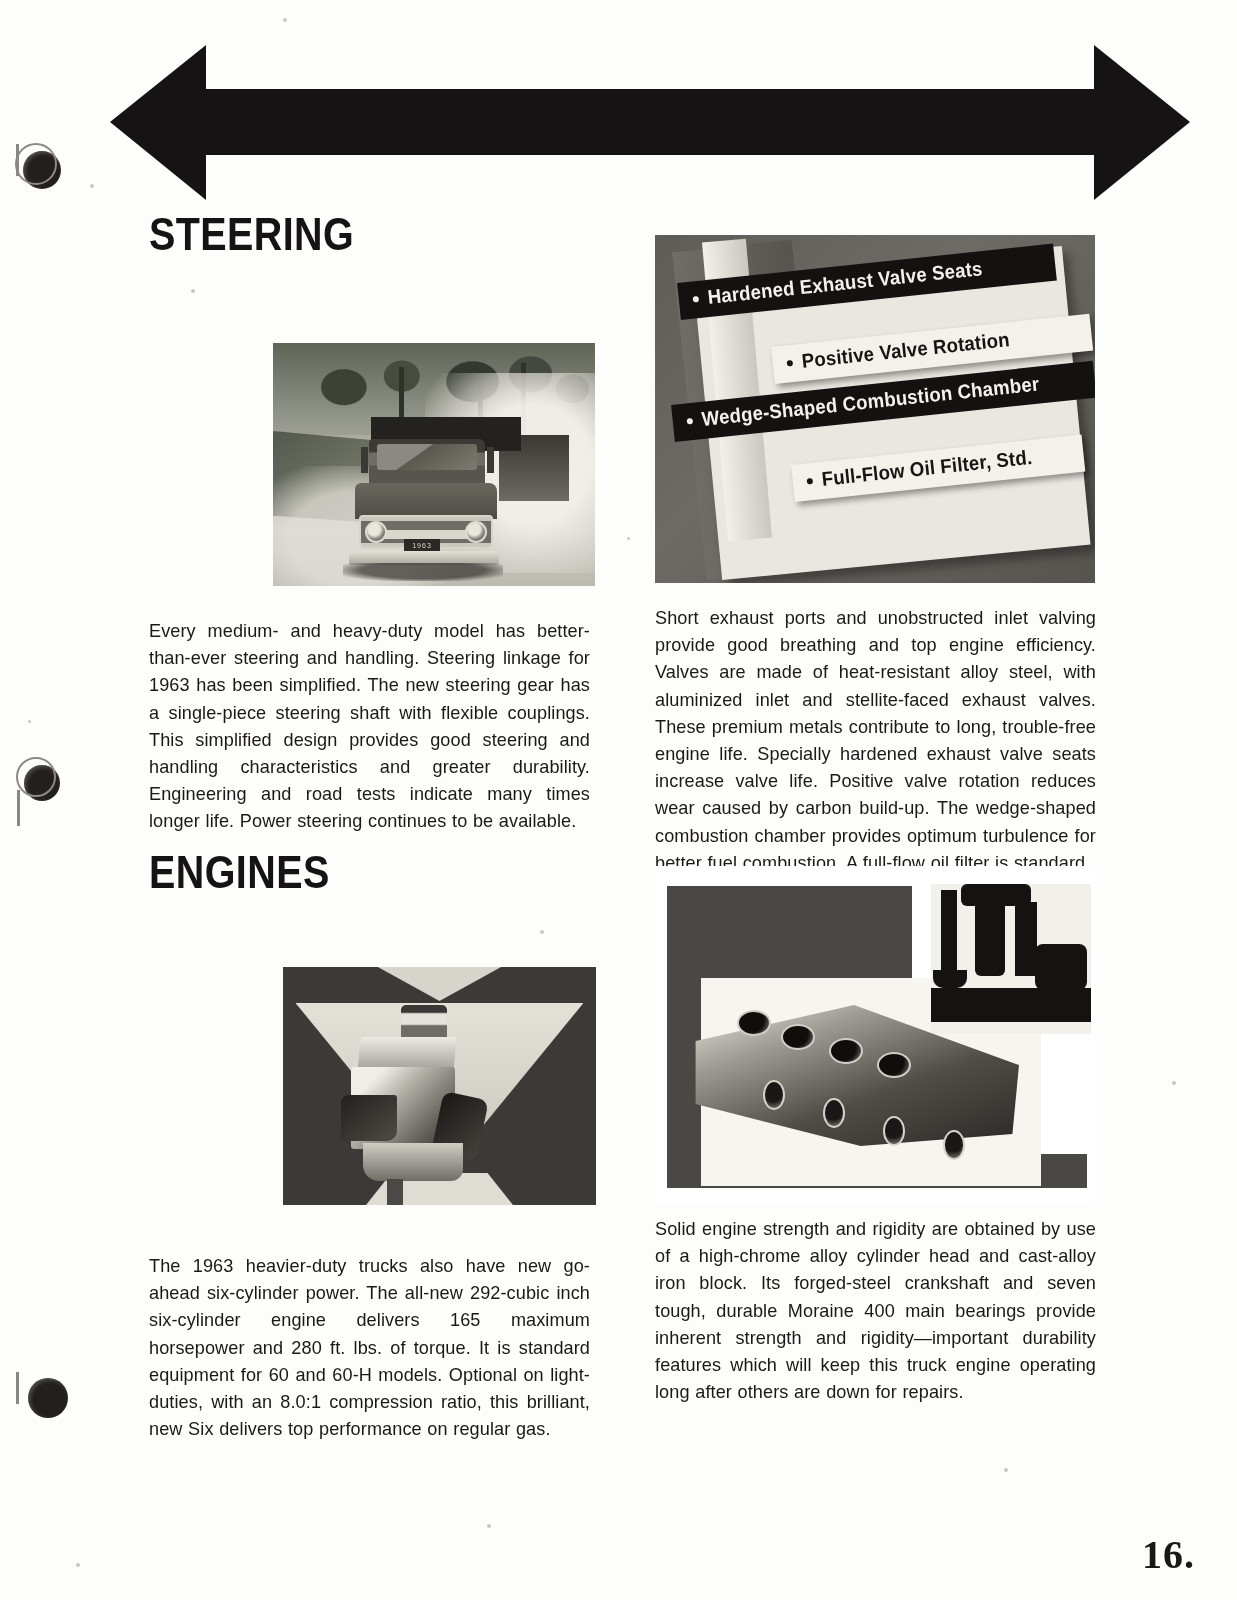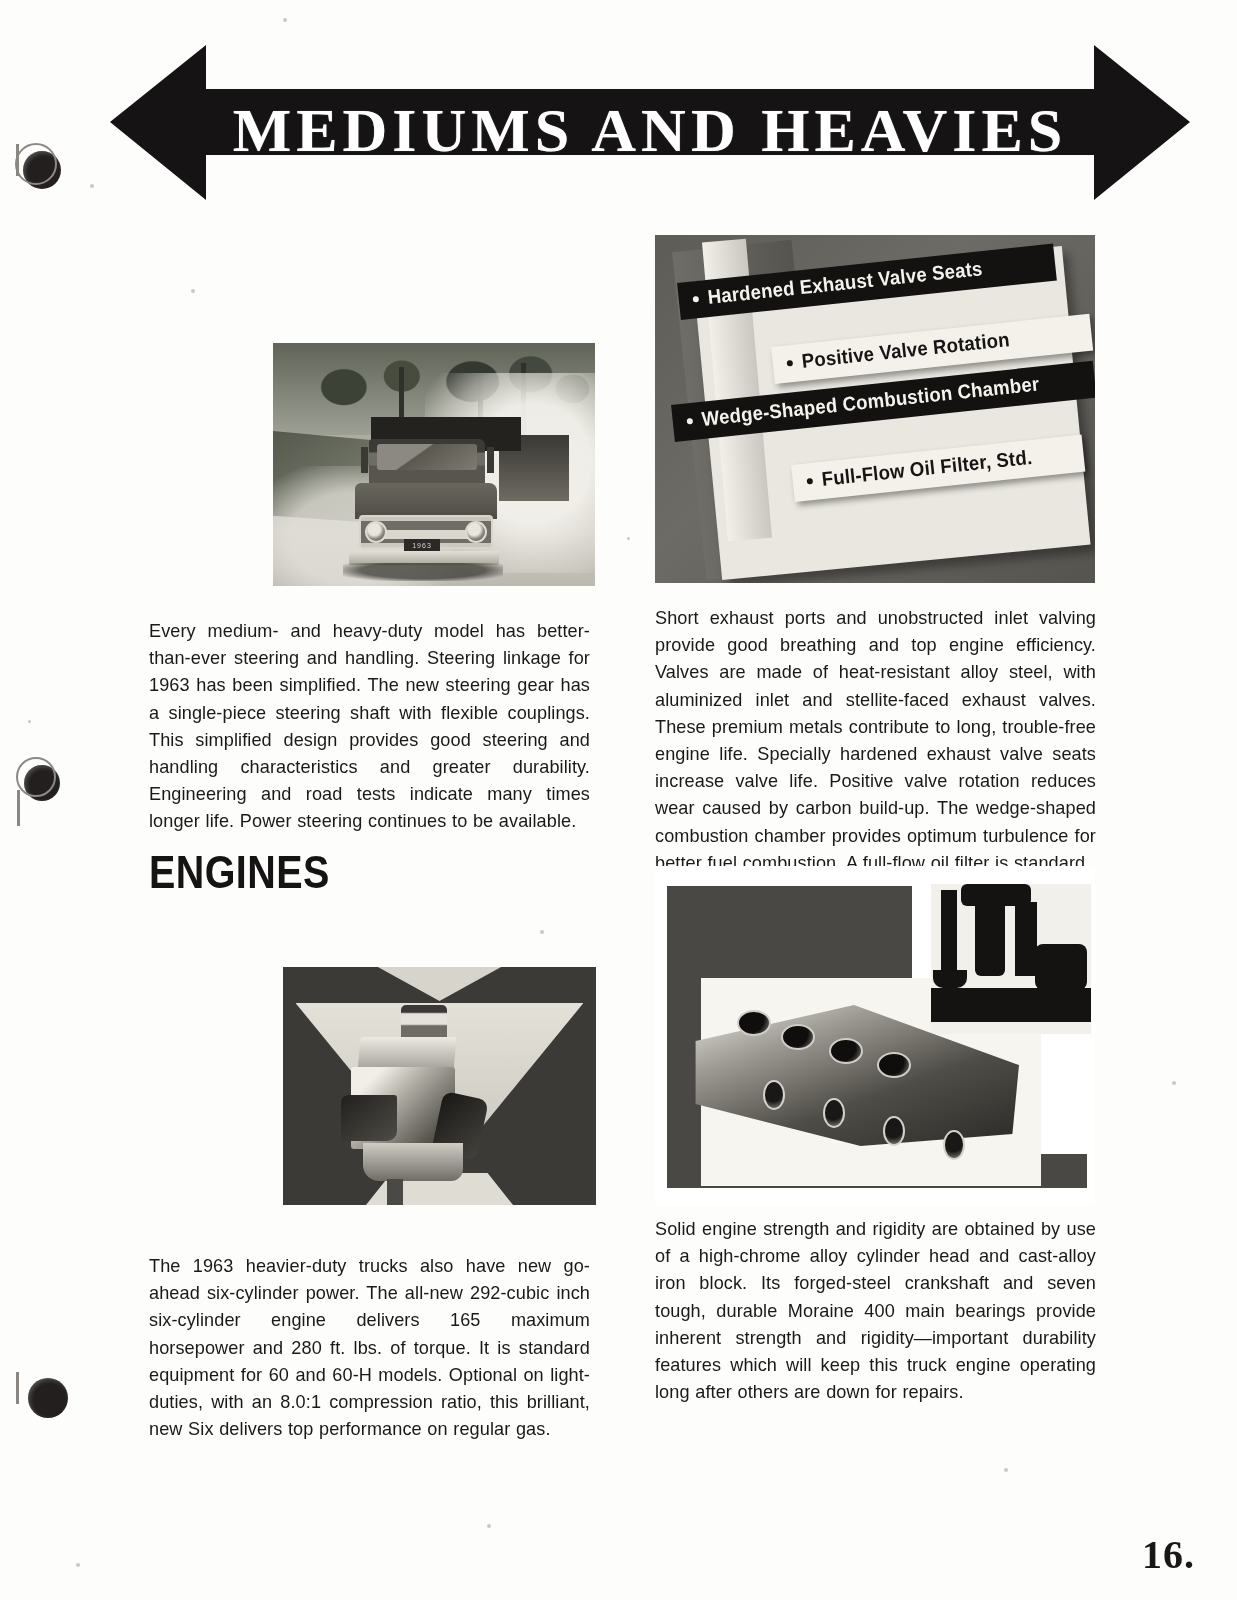--- a/index.html
+++ b/index.html
@@ -394,23 +394,25 @@
   <div class="scan-speck" style="left:1172px; top:1081px; width:4px; height:4px;"></div>
   <div class="scan-speck" style="left:1004px; top:1468px; width:4px; height:4px;"></div>
   <div class="scan-speck" style="left:487px; top:1524px; width:4px; height:4px;"></div>
   <div class="scan-speck" style="left:76px; top:1563px; width:4px; height:4px;"></div>
   <div class="scan-speck" style="left:627px; top:537px; width:3px; height:3px;"></div>
 
   <div class="banner">
     <svg viewBox="0 0 1080 155" preserveAspectRatio="none" aria-hidden="true">
       <polygon points="0,77 96,0 96,44 984,44 984,0 1080,77 984,155 984,110 96,110 96,155" fill="#151313"></polygon>
     </svg>
-    <div class="banner-title">MEDIUMS AND HEAVIES</div>
   </div>
 
+  <div class="col-left">
+    <h2 class="section-head">STEERING</h2>
+  </div>
 
   <div class="photo truck-photo">
     <div class="tp-trees"></div>
     <div class="tp-trunk" style="left:126px; top:24px; height:74px;"></div>
     <div class="tp-trunk" style="left:205px; top:34px; height:66px;"></div>
     <div class="tp-trunk" style="left:248px; top:20px; height:80px;"></div>
     <div class="tp-ground"></div>
     <div class="tp-grass"></div>
     <div class="tp-dust"></div>
     <div class="tp-dust2"></div>

